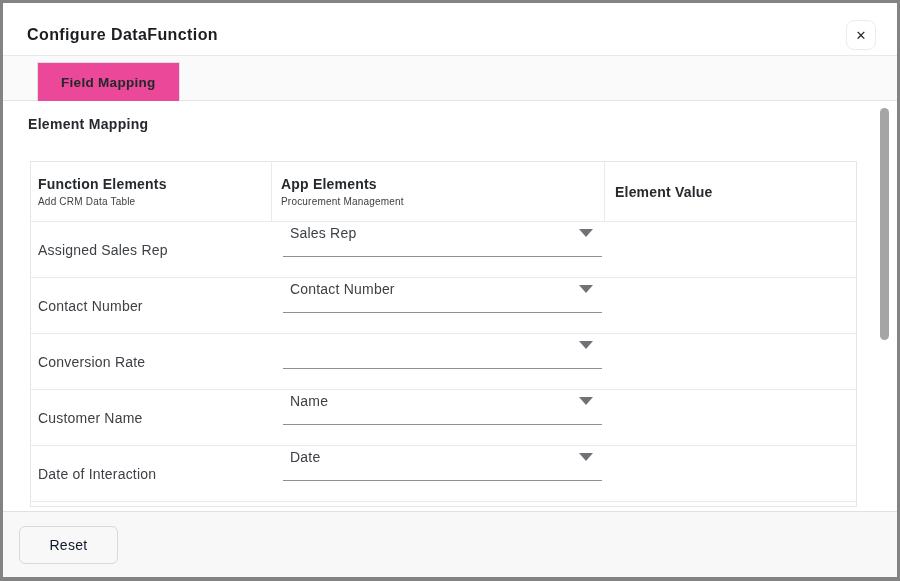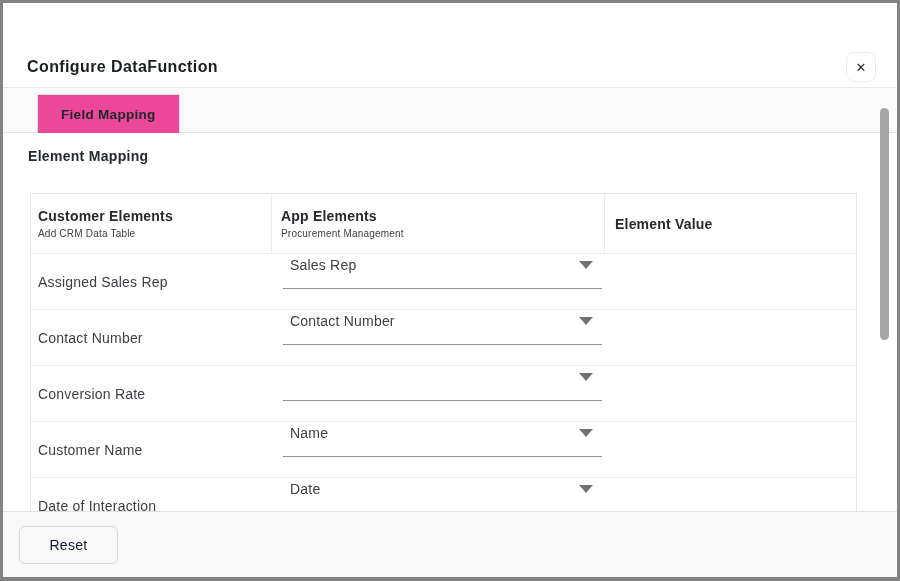--- a/index.html
+++ b/index.html
@@ -15,21 +15,20 @@
     overflow: hidden;
   }
 
   
   .titlebar {
     height: 53px;
     border-bottom: 1px solid #e8e8e8;
     display: flex; align-items: center; justify-content: space-between;
     padding: 12px 21px 0 24px;
     background: #fff;
-    margin-top: 32px;
   }
   .dialog-title {
     font-size: 16px; font-weight: 700; color: #1b1e21;
     letter-spacing: 0.4px;
   }
   .close-btn {
     width: 30px; height: 30px;
     border: 1px solid #ececec; border-radius: 8px;
     background: #fff;
     display: flex; align-items: center; justify-content: center;
@@ -168,21 +167,21 @@
       <span>Field Mapping</span>
     </div>
   </div>
 
   <div class="section-title">Element Mapping</div>
 
   <div class="table-wrap">
 
     <div class="t-row header">
       <div class="c1">
-        <div class="hdr-title">Customer Elements</div>
+        <div class="hdr-title">Function Elements</div>
         <div class="hdr-sub">Add CRM Data Table</div>
       </div>
       <div class="c2">
         <div class="hdr-title">App Elements</div>
         <div class="hdr-sub">Procurement Management</div>
       </div>
       <div class="c3">
         <div class="hdr-title">Element Value</div>
       </div>
     </div>

